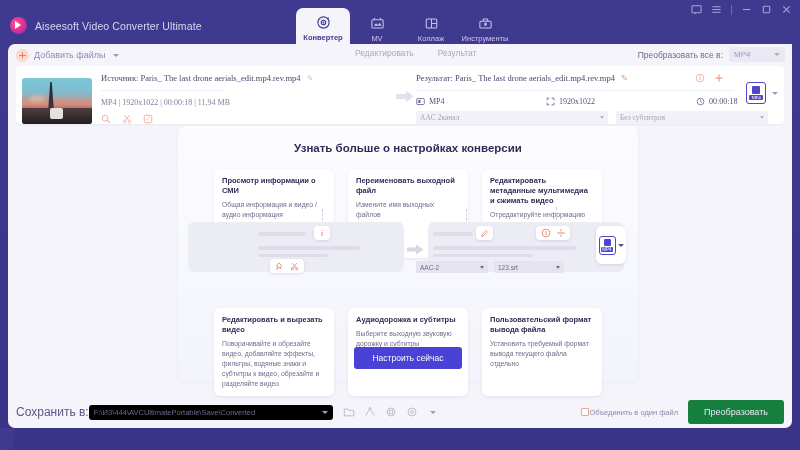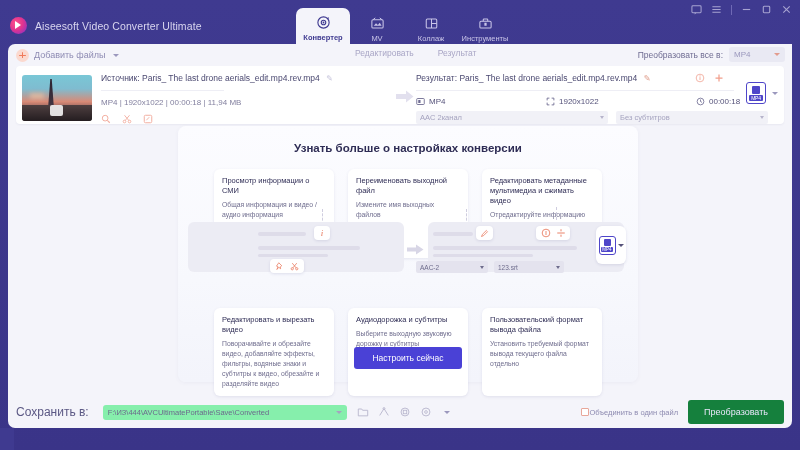--- a/index.html
+++ b/index.html
@@ -107,22 +107,23 @@
   .ca-select .v { font-size: 8px; color: #9b98bd; }
   .ca-select .c {
     width:0;height:0;border-left:3px solid transparent;border-right:3px solid transparent;
     border-top:3.5px solid #e29b8d;
   }
 
   
   .filerow {
     position: relative; margin: 0 8px; height: 58px;
     background: #fff; border-radius: 4px;
-    display: flex; align-items: center;
+    display: flex; align-items: flex-end;
     box-shadow: 0 1px 2px rgba(80,80,130,.07);
+    font-family: Liberation Serif, serif;
   }
   .thumb {
     width: 70px; height: 46px; margin: 6px 0 0 6px; border-radius: 3px;
     background: linear-gradient(180deg,#79c7d6 0%,#7fbcd0 30%,#d98a76 58%,#6f4f52 78%,#3a3030 100%);
     position: relative; overflow: hidden; flex: none;
   }
   .thumb .tower {
     position: absolute; left: 26px; top: 4px; width: 6px; height: 30px;
     background: linear-gradient(180deg,#2b2230,#453742);
     clip-path: polygon(38% 0, 62% 0, 100% 100%, 0 100%);
@@ -201,21 +202,21 @@
 
   .cards-top, .cards-bot { display: flex; justify-content: center; gap: 14px; }
   .cards-top { margin-top: 15px; }
   .cards-bot { margin-top: 14px; }
   .card {
     width: 120px; background: #fff; border-radius: 6px;
     padding: 7px 8px 8px 8px;
     box-shadow: 0 1px 3px rgba(90,90,140,.12);
   }
   .card.tall { min-height: 58px; }
-  .card .c-title { font-size: 7.5px; font-weight: normal; color: #2f2d55; line-height: 1.35; }
+  .card .c-title { font-size: 7.5px; font-weight: bold; color: #2f2d55; line-height: 1.35; }
   .card .c-desc { font-size: 6.8px; color: #6f6d8e; line-height: 1.45; margin-top: 4px; }
 
   
   .mock {
     position: absolute; left: 10px; right: 10px; top: 96px; height: 56px;
   }
   .mock-panel {
     position: absolute; left: 0; top: 0; width: 216px; height: 50px;
     background: #ececf4; border-radius: 6px;
   }
@@ -261,21 +262,21 @@
     padding: 6px 18px; border-radius: 3px; border: none; cursor: pointer;
   }
 
   
   .bottombar {
     position: absolute; left: 0; right: 0; bottom: 0; height: 32px;
     display: flex; align-items: center; padding: 0 8px;
   }
   .save-lbl { font-size: 12px; color: #5b5884; margin-left: 0; }
   .path-box {
-    margin-left: 14px; width: 244px; height: 15px; background: #86efac; border-radius: 3px;
+    margin-left: 0; width: 244px; height: 15px; background: #000000; border-radius: 3px;
     display: flex; align-items: center; justify-content: space-between; padding: 0 5px; cursor: text;
   }
   .path-box .p { font-size: 7.5px; color: #6c6a8c; white-space: nowrap; overflow: hidden; }
   .path-box .c {
     width:0;height:0;border-left:3px solid transparent;border-right:3px solid transparent;
     border-top:3.5px solid #a5a3bf;
   }
   .bb-icons { display: flex; align-items: center; gap: 9px; margin-left: 10px; }
   .bb-ico { width: 12px; height: 12px; opacity: .55; cursor: pointer; }
   .spacer { flex: 1; }

